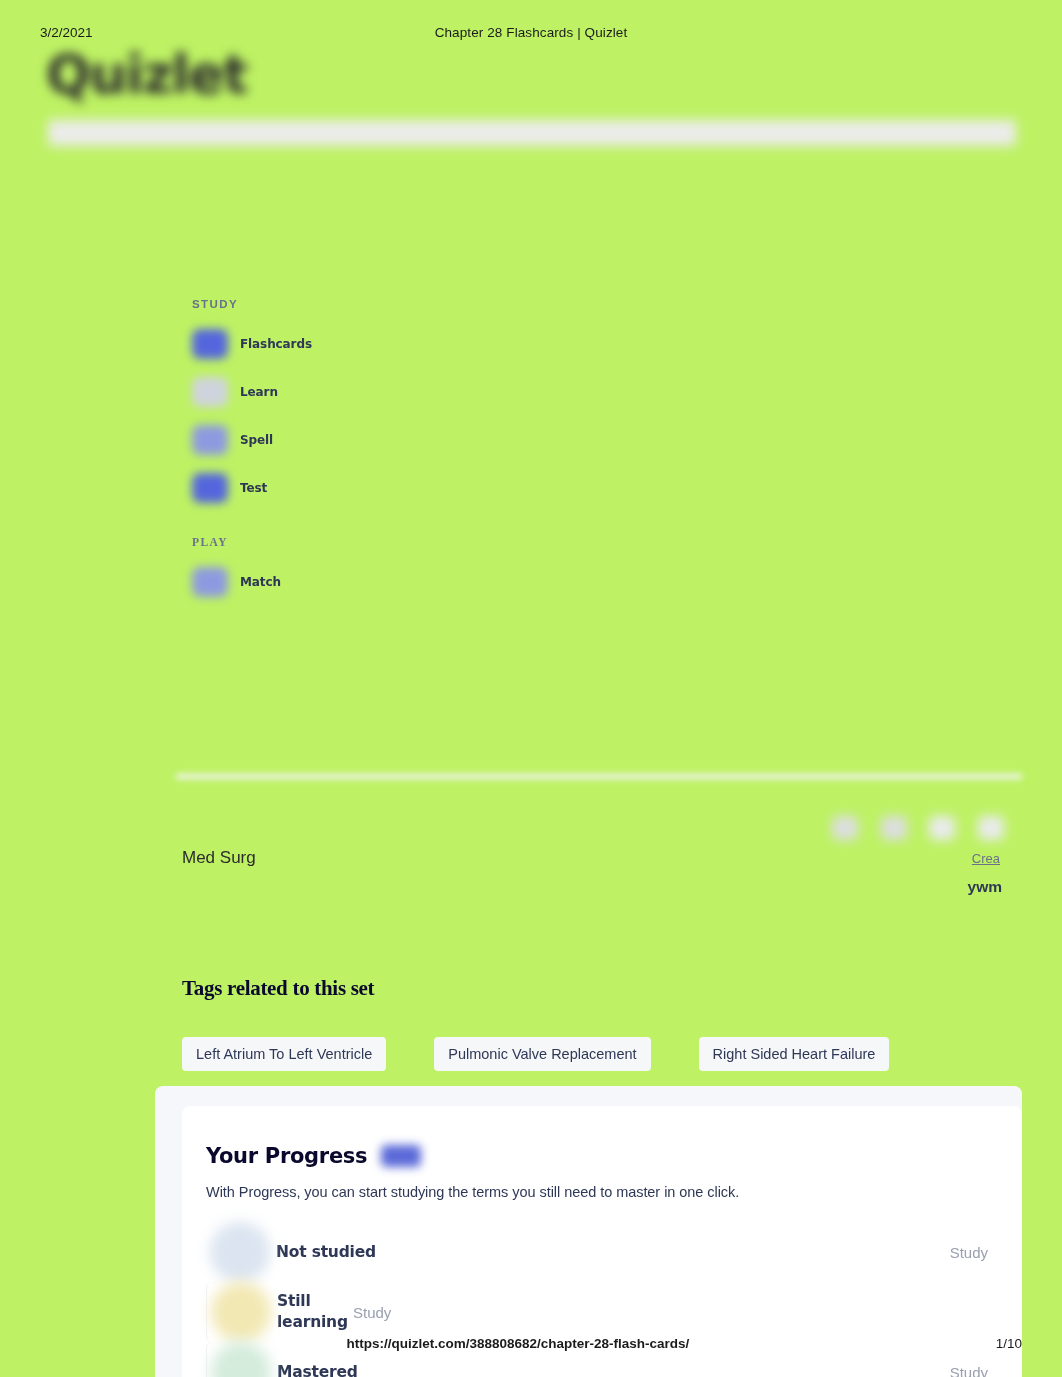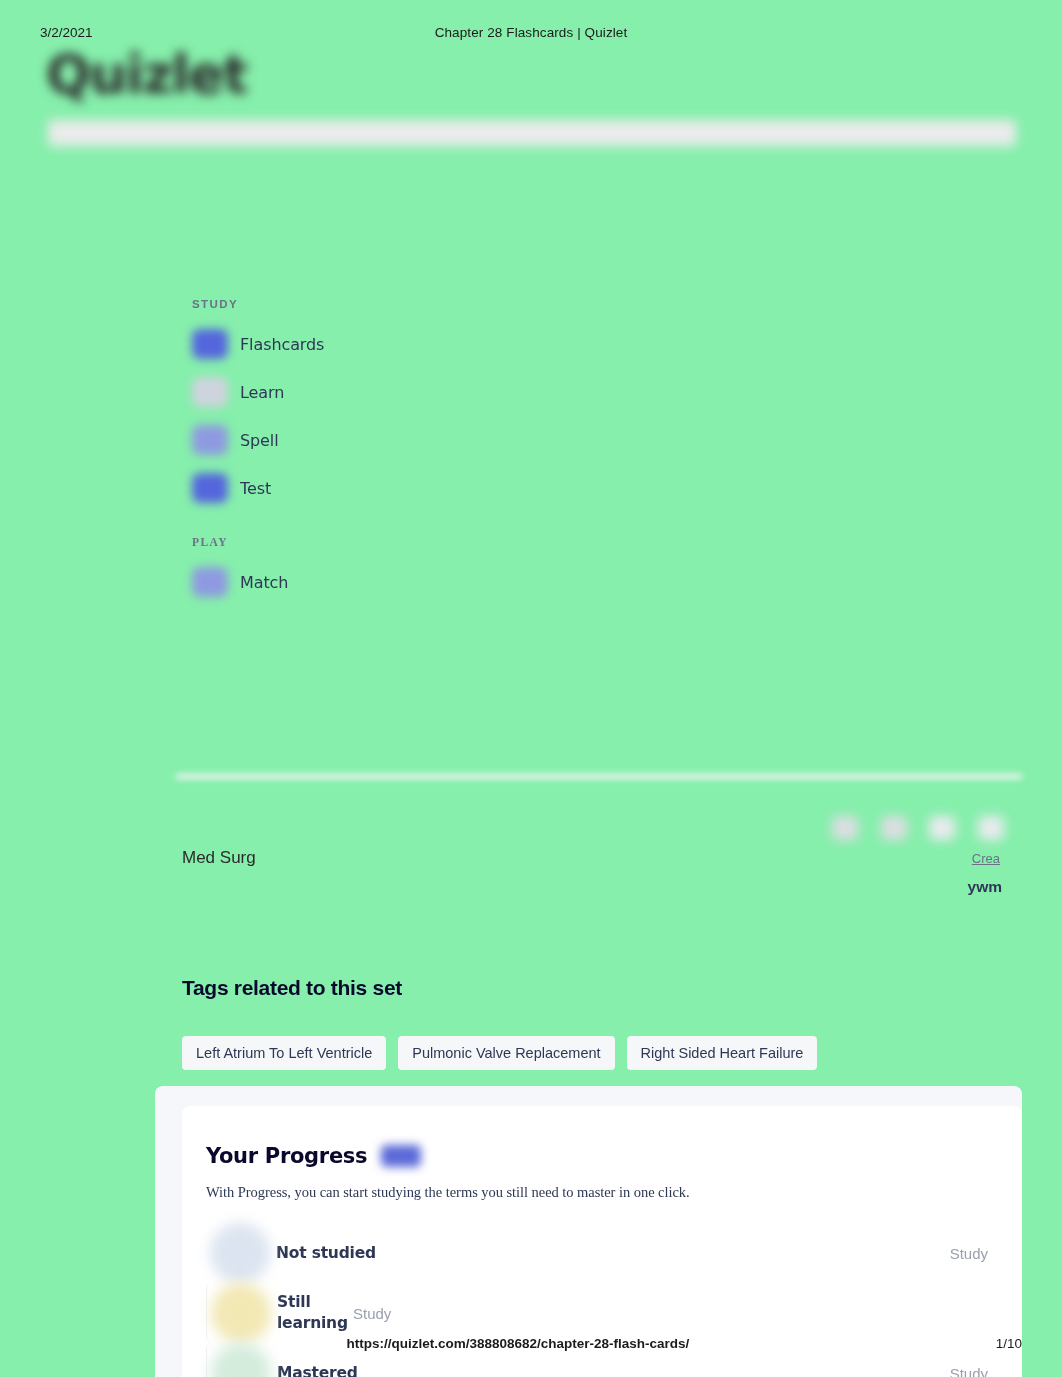--- a/index.html
+++ b/index.html
@@ -11,21 +11,21 @@
     background: #ffffff;
     font-family: "Liberation Sans", sans-serif;
     color: #2e3856;
     overflow: hidden;
   }
 
   .page {
     position: relative;
     width: 1062px;
     height: 1377px;
-    background: #86efac;
+    background: #bef264;
   }
 
   
   .print-header {
     position: absolute;
     top: 22px; left: 0; right: 0;
     height: 20px;
     display: flex;
     align-items: center;
     padding: 0 40px;
@@ -129,22 +129,22 @@
     width: 36px; height: 30px;
     margin-right: 12px;
     border-radius: 8px;
     filter: blur(5px);
     flex: 0 0 36px;
   }
   .mode-icon.ico-blue  { background: #5566dd; }
   .mode-icon.ico-grey  { background: #cfd3dd; }
   .mode-icon.ico-soft  { background: #8e9ae0; }
   .mode-label {
-    font-size: 16px;
-    font-weight: 400;
+    font-size: 12px;
+    font-weight: 700;
     color: #2e3856;
     letter-spacing: -0.1px;
     font-family: "DejaVu Sans", sans-serif;
   }
   .play-label { margin-top: 24px; font-family: Liberation Serif, serif; }
 
   
   .thin-divider {
     position: absolute;
     top: 774px; left: 176px;
@@ -193,23 +193,23 @@
     color: #2e3856;
   }
 
   
   .tags-section { position: absolute; top: 976px; left: 182px; width: 850px; }
   .tags-title {
     font-size: 21px;
     font-weight: 800;
     color: #0a092d;
     letter-spacing: -0.3px;
-    font-family: Liberation Sans, sans-serif;
-  }
-  .tags-row { display: flex; margin-top: 36px; }
+    font-family: Liberation Serif, serif;
+  }
+  .tags-row { display: flex; margin-top: 36px; gap: 36px; }
   .tag-pill {
     background: #f6f7f9;
     border-radius: 4px;
     padding: 9px 14px;
     margin-right: 12px;
     font-size: 14.5px;
     color: #2e3856;
     white-space: nowrap;
     cursor: pointer;
   }
@@ -245,21 +245,20 @@
     margin-left: 14px;
     background: #5b6ad8;
     border-radius: 5px;
     filter: blur(5px);
   }
   .progress-sub {
     margin-top: 16px;
     font-size: 14.5px;
     color: #2e3856;
     letter-spacing: -0.05px;
-    font-family: Liberation Serif, serif;
   }
 
   .progress-cards {
     display: flex;
     margin-top: 22px;
     flex-direction: column;
   }
   .progress-card {
     flex: 1;
     display: flex;

